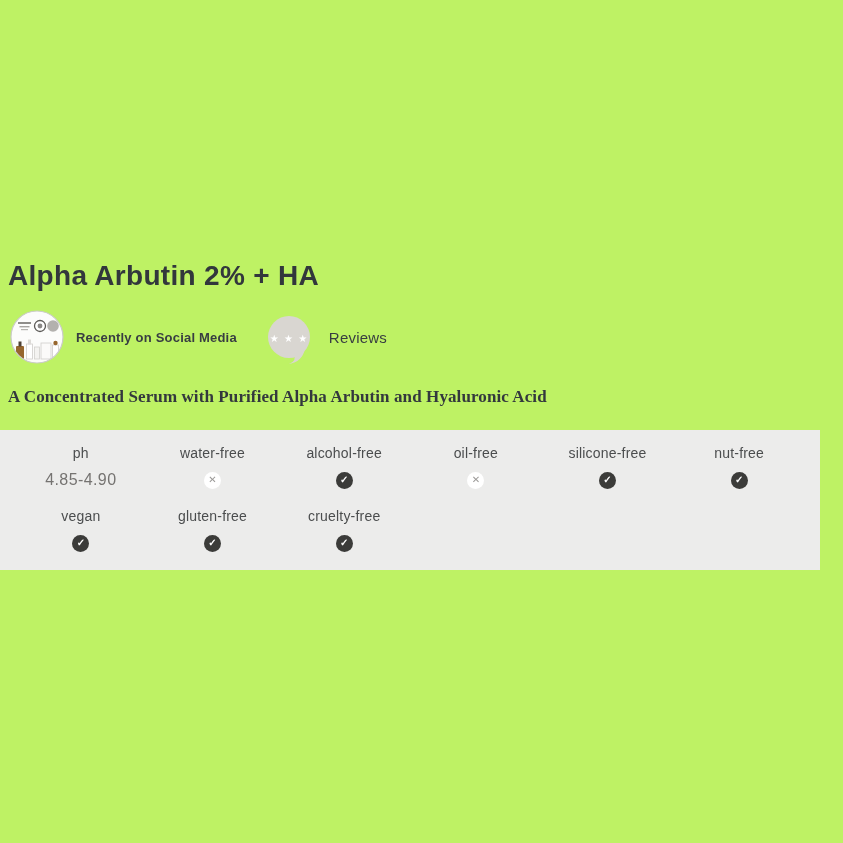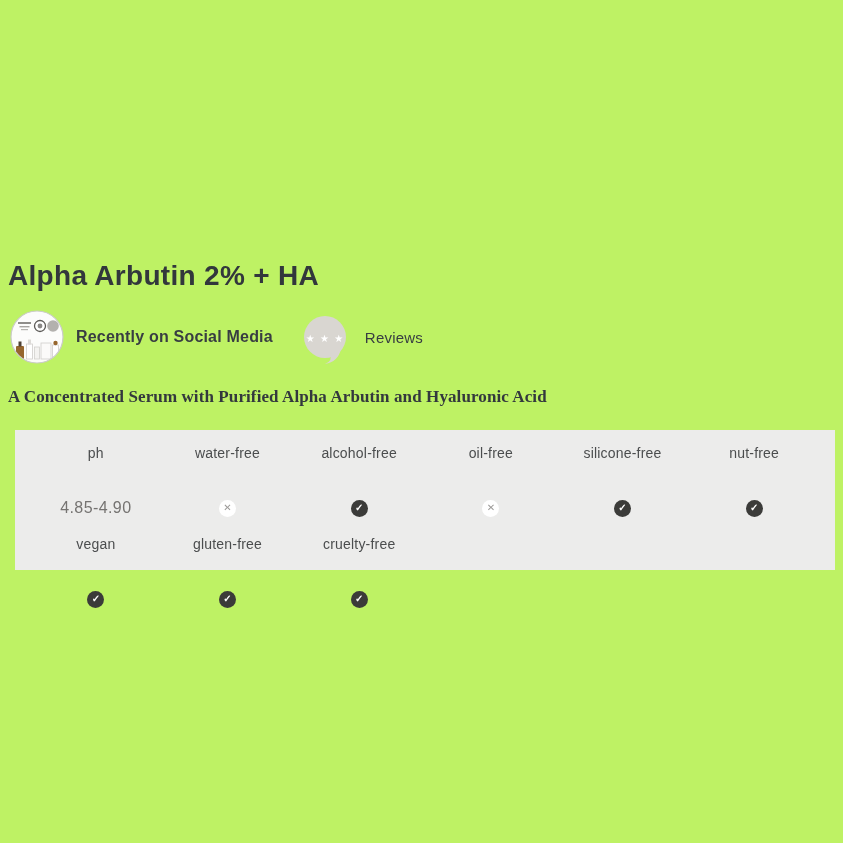--- a/index.html
+++ b/index.html
@@ -34,21 +34,21 @@
     align-items: center;
   }
   .thumb-wrap {
     width: 54px;
     height: 54px;
     flex: 0 0 auto;
     cursor: pointer;
   }
   .media-label {
     margin-left: 12px;
-    font-size: 16px;
+    font-size: 13px;
     font-weight: bold;
     letter-spacing: 0.2px;
     color: #383d42;
     cursor: pointer;
   }
   .reviews-icon-wrap {
     margin-left: 28px;
     width: 52px;
     height: 48px;
     flex: 0 0 auto;
@@ -70,21 +70,21 @@
     top: 387px;
     margin: 0;
     font-size: 17px;
     font-weight: bold;
     letter-spacing: 0.1px;
     color: #33383d;
     font-family: Liberation Serif, serif;
   }
   .attrs-panel {
     position: absolute;
-    left: 15px;
+    left: 0;
     top: 430px;
     width: 820px;
     height: 140px;
     background: #ececeb;
     box-sizing: border-box;
     padding: 15px 15px 0 15px;
   }
   .attrs-grid {
     display: grid;
     grid-template-columns: repeat(6, 1fr);
@@ -100,21 +100,20 @@
     letter-spacing: 0.2px;
     color: #4b4d4e;
     margin-bottom: 10px;
     white-space: nowrap;
   }
   .attr-value-slot {
     height: 18px;
     display: flex;
     align-items: center;
     justify-content: flex-end;
-    margin-top: 28px;
   }
   .icon-circle {
     width: 17px;
     height: 17px;
     border-radius: 50%;
     display: inline-flex;
     align-items: center;
     justify-content: center;
     font-size: 10px;
     line-height: 1;

